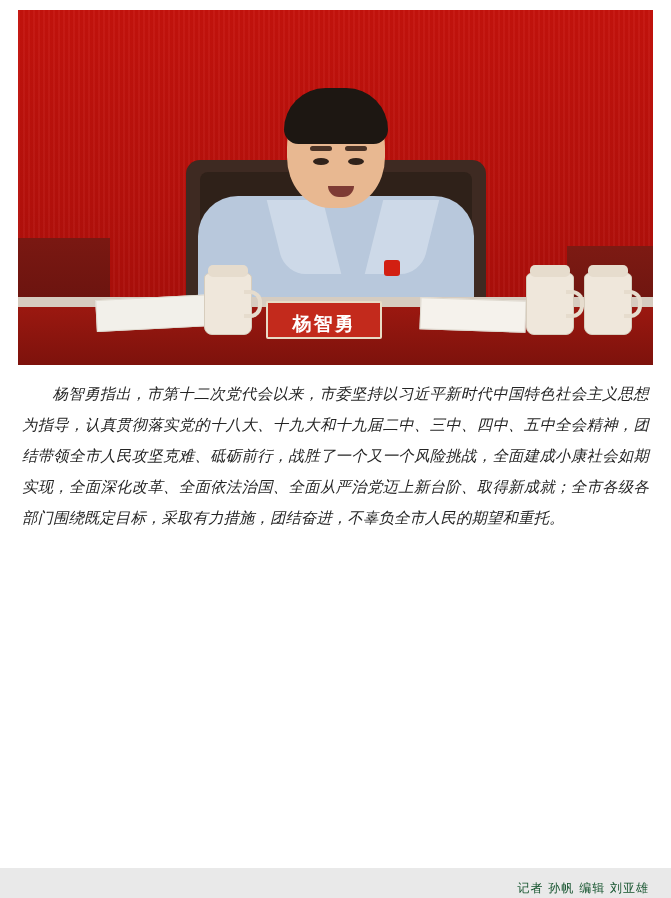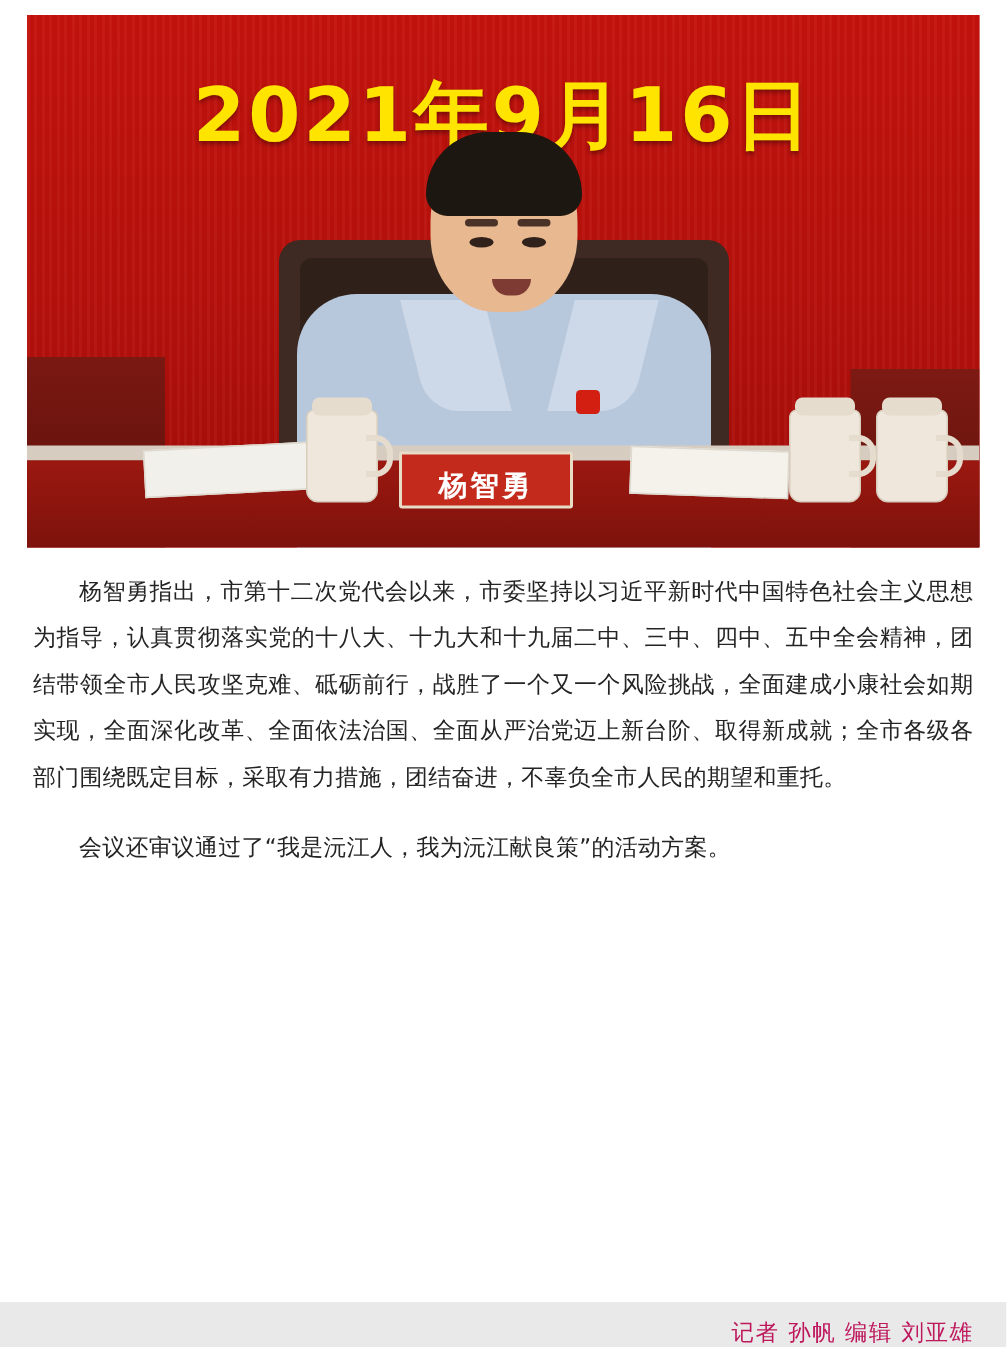--- a/index.html
+++ b/index.html
@@ -290,20 +290,21 @@
     height: 30px;
     background: #f5f2ec;
     transform: rotate(2deg);
     z-index: 8;
     border: 1px solid #ded9cf;
   }
 
   
   .article {
     padding: 14px 4px 0 4px;
+    font-style: italic;
   }
   .article p {
     margin: 0 0 16px 0;
     font-family: "DejaVu Sans", sans-serif;
     font-size: 15.3px;
     line-height: 31px;
     color: #242424;
     text-align: justify;
     text-indent: 2em;
     letter-spacing: 0.2px;
@@ -318,37 +319,36 @@
     height: 40px;
     background: #e9e9e9;
     display: flex;
     align-items: center;
     justify-content: flex-end;
     box-sizing: border-box;
     padding-right: 22px;
   }
   .footer span {
     font-family: "DejaVu Sans", sans-serif;
-    font-size: 15px;
-    color: #be185d;
+    font-size: 12px;
+    color: #14532d;
     letter-spacing: 1px;
   }
 </style>
 </head>
 <body>
 
 <div class="page">
 
   <div class="photo">
     <div class="photo-bg"></div>
 
     <div class="wall-left"></div>
     <div class="wall-right"></div>
 
-    <div class="banner-text">2021年9月16日</div>
 
     <div class="chair">
       <div class="chair-inner"></div>
     </div>
 
     <div class="neck"></div>
     <div class="person-body"></div>
     <div class="collar-l"></div>
     <div class="collar-r"></div>
     <div class="person-head"></div>
@@ -370,20 +370,19 @@
     <div class="cup cup-2"></div>
     <div class="cup cup-3"></div>
 
     <div class="nameplate">
       <span>杨智勇</span>
     </div>
   </div>
 
   <div class="article">
     <p>杨智勇指出，市第十二次党代会以来，市委坚持以习近平新时代中国特色社会主义思想为指导，认真贯彻落实党的十八大、十九大和十九届二中、三中、四中、五中全会精神，团结带领全市人民攻坚克难、砥砺前行，战胜了一个又一个风险挑战，全面建成小康社会如期实现，全面深化改革、全面依法治国、全面从严治党迈上新台阶、取得新成就；全市各级各部门围绕既定目标，采取有力措施，团结奋进，不辜负全市人民的期望和重托。</p>
-    <p>会议还审议通过了“我是沅江人，我为沅江献良策”的活动方案。</p>
   </div>
 
   <div class="footer">
     <span>记者 孙帆 编辑 刘亚雄</span>
   </div>
 
 </div>
 
 </body></html>

